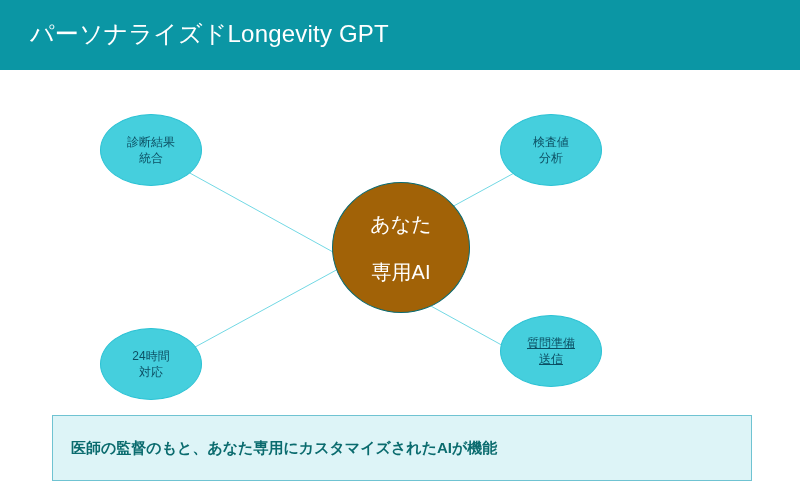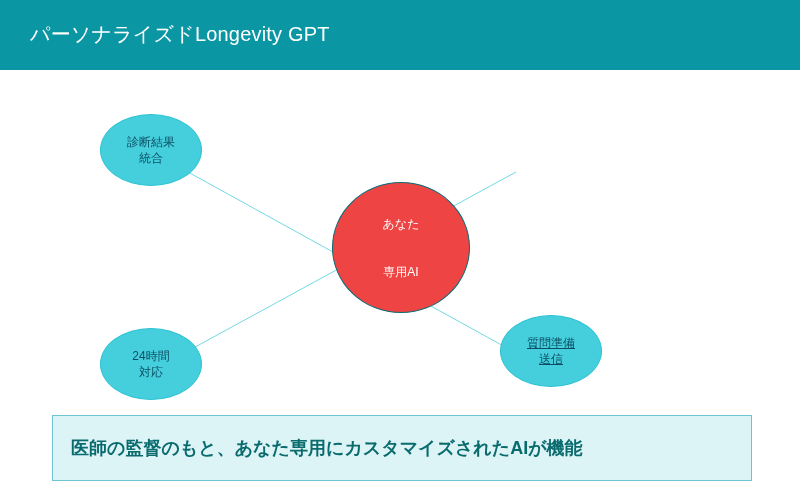--- a/index.html
+++ b/index.html
@@ -21,21 +21,21 @@
     left: 0;
     top: 0;
     width: 800px;
     height: 70px;
     background: #0b96a4;
   }
   #header-title {
     position: absolute;
     left: 30px;
     top: 17px;
-    font-size: 20px;
+    font-size: 24px;
     line-height: 34px;
     color: #ffffff;
     font-weight: 400;
     letter-spacing: 0.2px;
     white-space: nowrap;
   }
 
   
   #diagram-canvas {
     position: absolute;
@@ -72,24 +72,24 @@
     font-size: 12px;
     line-height: 16px;
   }
   .node-line {
     display: block;
     white-space: nowrap;
   }
   #center-node {
     width: 138px;
     height: 131px;
-    background: #ef4444;
+    background: #a16207;
     border: 1px solid #0a6b72;
     color: #ffffff;
-    font-size: 12px;
+    font-size: 20px;
     line-height: 24px;
     z-index: 3;
     gap: 24px;
   }
 
   
   #node-top-left     { left: 100px; top: 44px; }
   #node-top-right    { left: 500px; top: 44px; }
   #node-bottom-left  { left: 100px; top: 258px; }
   #node-bottom-right { left: 500px; top: 245px; text-decoration: underline; }
@@ -103,21 +103,21 @@
     width: 700px;
     height: 66px;
     box-sizing: border-box;
     background: #ddf4f7;
     border: 1px solid #6fc3d2;
     display: flex;
     align-items: center;
   }
   #caption-text {
     margin-left: 18px;
-    font-size: 18px;
+    font-size: 15px;
     font-weight: bold;
     color: #0a6b6e;
     line-height: 22px;
     white-space: nowrap;
   }
 </style>
 </head>
 <body>
 
 <div id="header-band">
@@ -131,20 +131,24 @@
     <line x1="188" y1="102" x2="536" y2="294" stroke="#72d8e4" stroke-width="1"></line>
 
     <line x1="516" y1="102" x2="164" y2="294" stroke="#72d8e4" stroke-width="1"></line>
   </svg>
 
   <div class="node satellite-node" id="node-top-left">
     <span class="node-line">診断結果</span>
     <span class="node-line">統合</span>
   </div>
 
+  <div class="node satellite-node" id="node-top-right">
+    <span class="node-line">検査値</span>
+    <span class="node-line">分析</span>
+  </div>
 
   <div class="node satellite-node" id="node-bottom-left">
     <span class="node-line">24時間</span>
     <span class="node-line">対応</span>
   </div>
 
   <div class="node satellite-node" id="node-bottom-right">
     <span class="node-line">質問準備</span>
     <span class="node-line">送信</span>
   </div>

